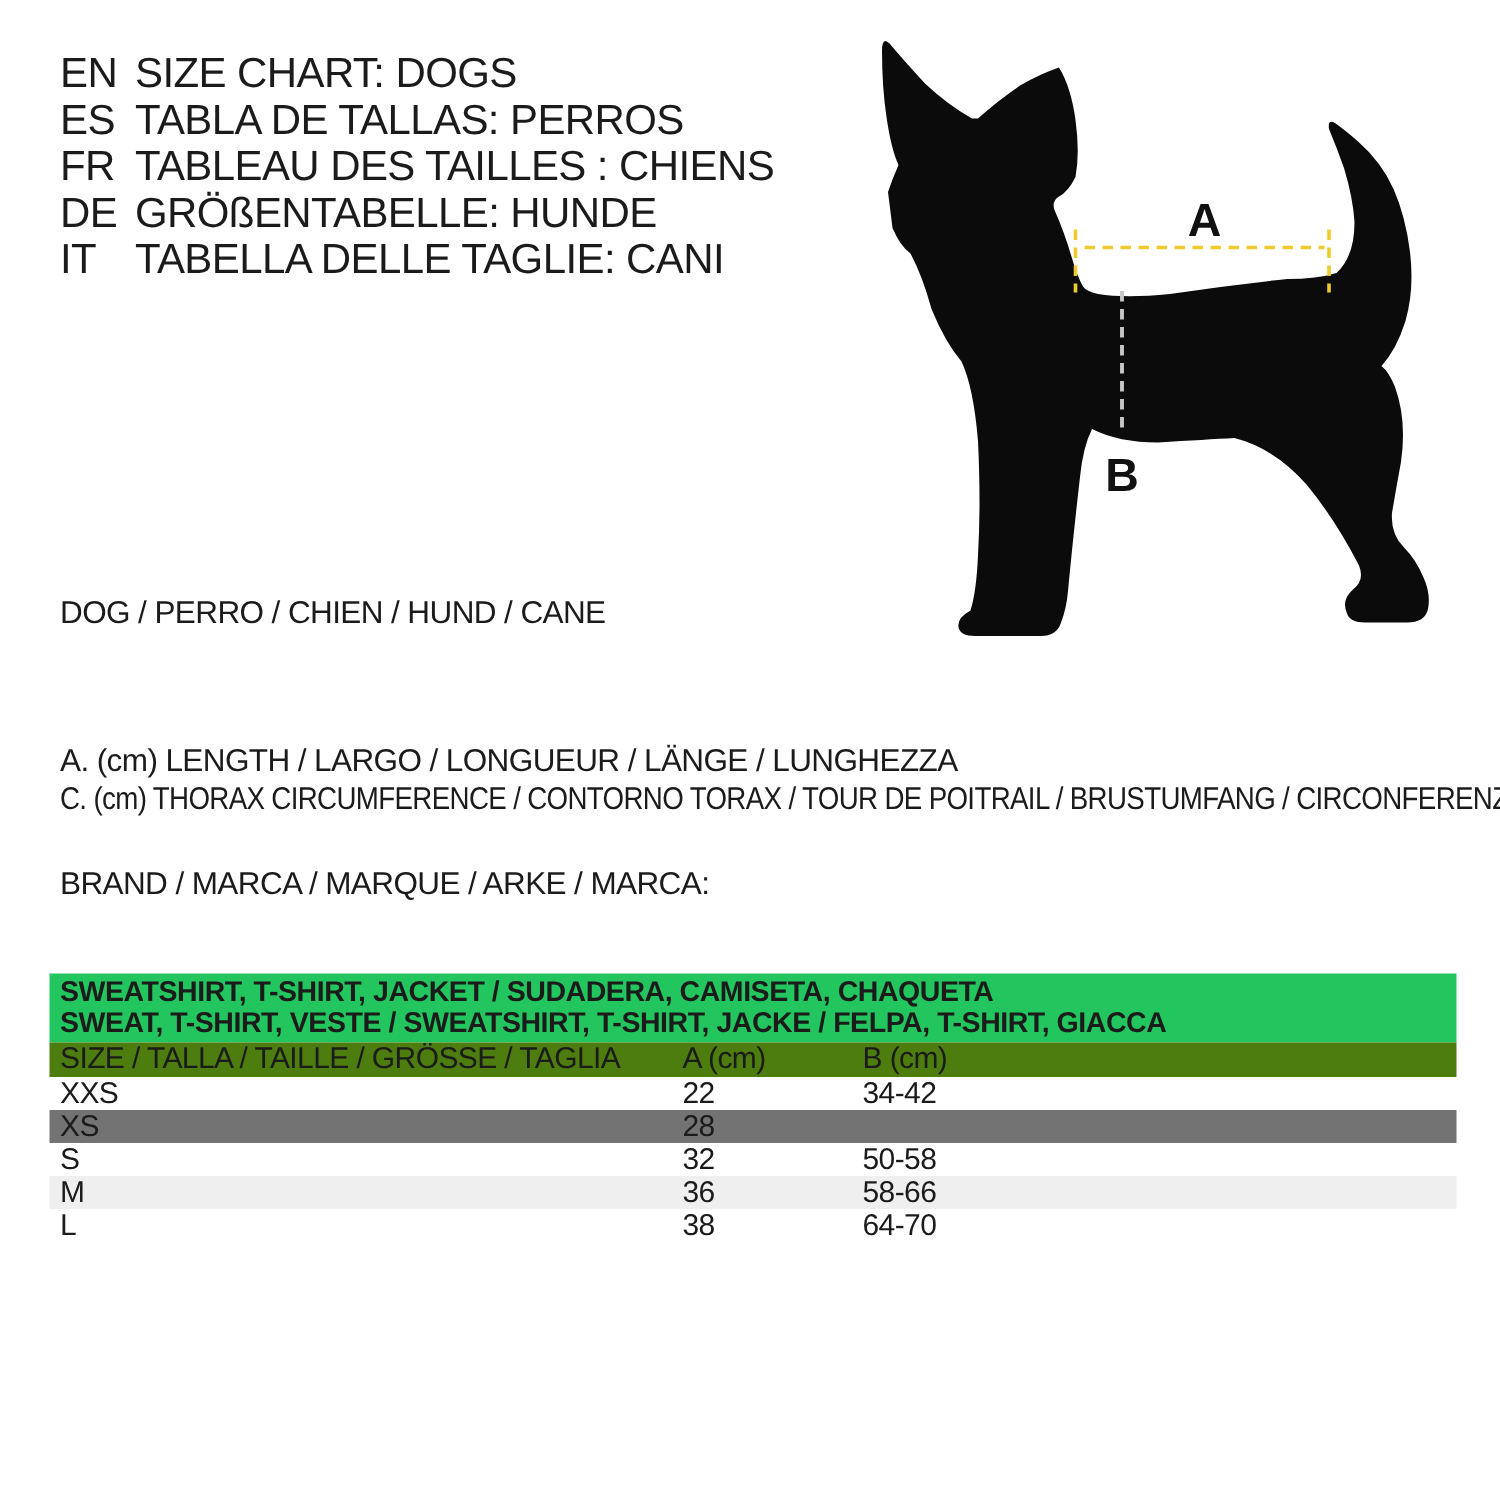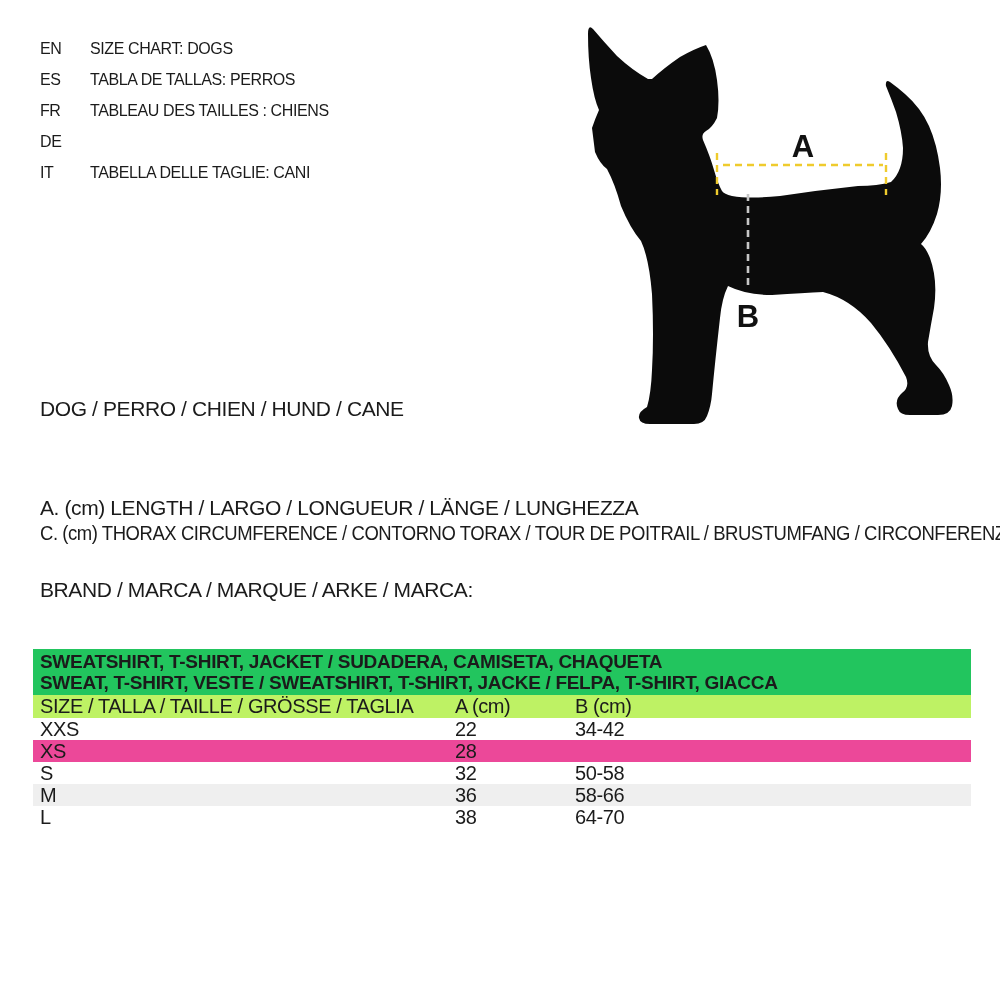--- a/index.html
+++ b/index.html
@@ -2,21 +2,21 @@
 <html><head>
 <meta charset="utf-8">
 <style>
   html,body{margin:0;padding:0;background:#ffffff;}
   .canvas{
     position:relative;width:1000px;height:1000px;background:#ffffff;overflow:hidden;
     font-family:"Liberation Sans","DejaVu Sans",sans-serif;color:#1b1b1b;
   }
   
   .lang-list{position:absolute;left:40px;top:33px;}
-  .lang-row{display:flex;height:31px;line-height:31px;font-size:16px;letter-spacing:-0.4px;align-items:center;}
+  .lang-row{display:flex;height:31px;line-height:31px;font-size:28px;letter-spacing:-0.4px;align-items:center;}
   .lang-code{width:50px;flex:0 0 50px;}
   .lang-label{white-space:nowrap;}
   
   .dog-figure{position:absolute;left:560px;top:18px;width:430px;height:425px;}
   
   .caption-line{position:absolute;left:40px;white-space:nowrap;font-size:21px;letter-spacing:-0.4px;line-height:24px;}
   .dog-caption{top:397px;}
   .measure-a{top:496px;}
   .measure-c{top:521px;transform:scaleX(0.88);transform-origin:0 50%;letter-spacing:-0.5px;}
   .brand-line{top:578px;}
@@ -43,20 +43,21 @@
     <div class="lang-row">
       <span class="lang-code">ES</span>
       <span class="lang-label">TABLA DE TALLAS: PERROS</span>
     </div>
     <div class="lang-row">
       <span class="lang-code">FR</span>
       <span class="lang-label">TABLEAU DES TAILLES : CHIENS</span>
     </div>
     <div class="lang-row">
       <span class="lang-code">DE</span>
+      <span class="lang-label">GRÖßENTABELLE: HUNDE</span>
     </div>
     <div class="lang-row">
       <span class="lang-code">IT</span>
       <span class="lang-label">TABELLA DELLE TAGLIE: CANI</span>
     </div>
   </div>
 
   <svg class="dog-figure" viewBox="0 0 430 425" xmlns="http://www.w3.org/2000/svg">
     <path d="M 32,110 L 35,134
              Q 40,146 47,151 Q 55,166 61,188 Q 70,210 81,223
@@ -93,31 +94,31 @@
   <div class="caption-line measure-a">A. (cm) LENGTH / LARGO / LONGUEUR / LÄNGE / LUNGHEZZA</div>
   <div class="caption-line measure-c">C. (cm) THORAX CIRCUMFERENCE / CONTORNO TORAX / TOUR DE POITRAIL / BRUSTUMFANG / CIRCONFERENZA TORACE</div>
 
   <div class="caption-line brand-line">BRAND / MARCA / MARQUE / ARKE / MARCA:</div>
 
   <div class="size-table">
     <div class="table-title" style="background: #22c55e;">
       <div class="title-line">SWEATSHIRT, T-SHIRT, JACKET / SUDADERA, CAMISETA, CHAQUETA</div>
       <div class="title-line">SWEAT, T-SHIRT, VESTE / SWEATSHIRT, T-SHIRT, JACKE / FELPA, T-SHIRT, GIACCA</div>
     </div>
-    <div class="trow thead" style="background: #bef264;">
+    <div class="trow thead" style="background: #4d7c0f;">
       <div class="cell-size">SIZE / TALLA / TAILLE / GRÖSSE / TAGLIA</div>
       <div class="cell-a">A (cm)</div>
       <div class="cell-b">B (cm)</div>
     </div>
     <div class="trow">
       <div class="cell-size">XXS</div>
       <div class="cell-a">22</div>
       <div class="cell-b">34-42</div>
     </div>
-    <div class="trow alt" style="background: #ec4899;">
+    <div class="trow alt" style="background: #737373;">
       <div class="cell-size">XS</div>
       <div class="cell-a">28</div>
     </div>
     <div class="trow">
       <div class="cell-size">S</div>
       <div class="cell-a">32</div>
       <div class="cell-b">50-58</div>
     </div>
     <div class="trow alt" style="background: rgb(239, 239, 239);">
       <div class="cell-size">M</div>

